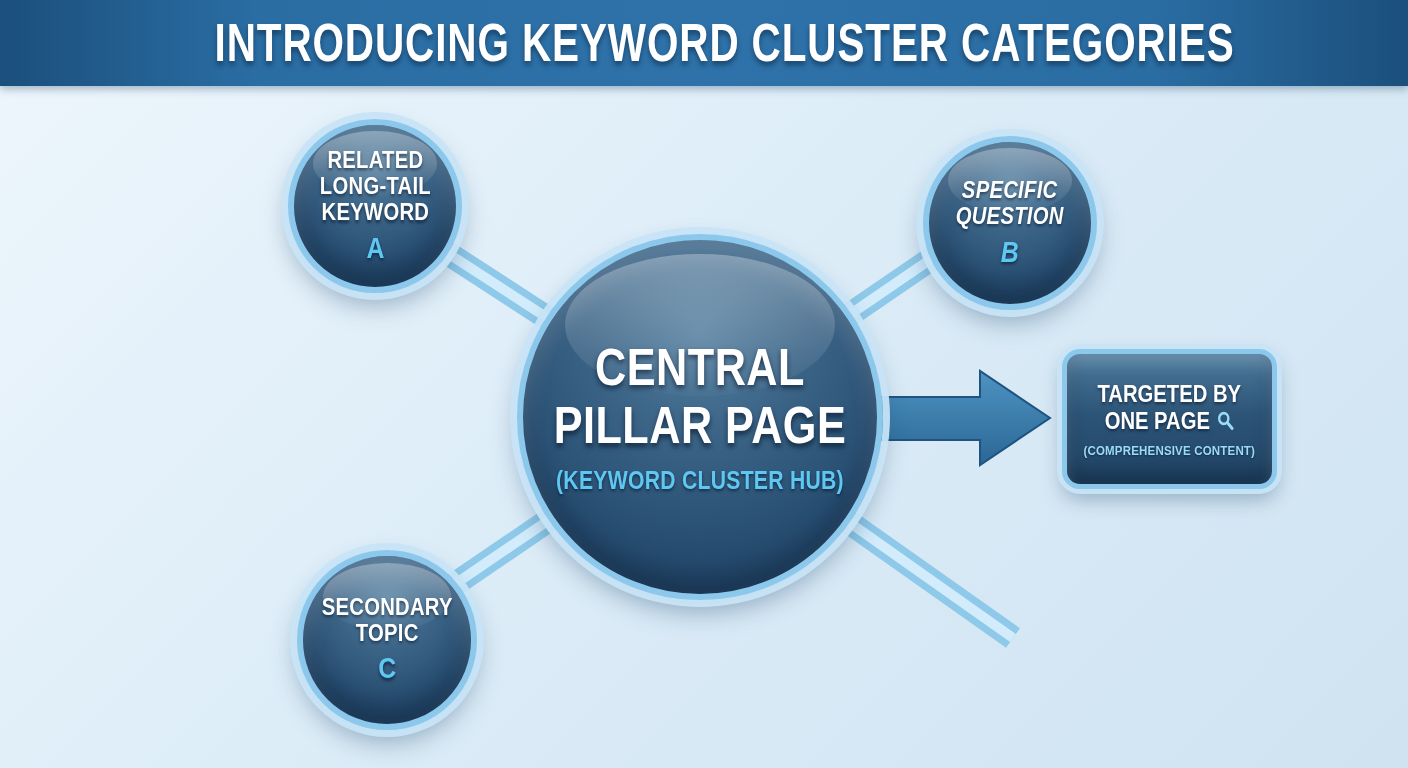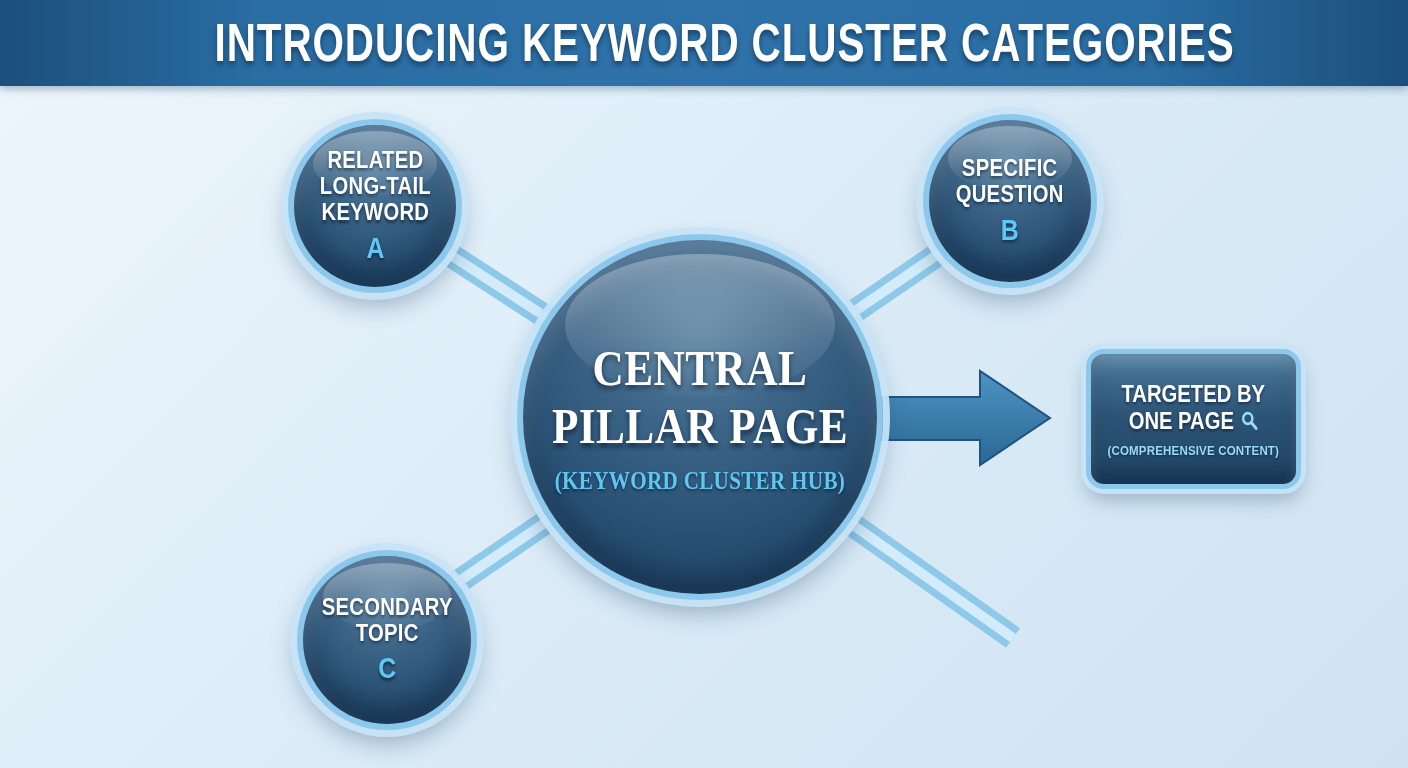--- a/index.html
+++ b/index.html
@@ -86,23 +86,23 @@
     white-space: nowrap;
   }
   .node-letter {
     color: #5fc8f2;
     font-weight: bold;
     font-size: 27px;
     margin-top: 5px;
     text-shadow: 0 2px 3px rgba(0, 15, 35, 0.55);
   }
 
-  .central { left: 517px; top: 234px; width: 366px; height: 366px; font-family: Liberation Serif, serif; }
+  .central { left: 517px; top: 234px; width: 366px; height: 366px; }
   .node-a  { left: 288px;  top: 119px; width: 174px; height: 174px; }
-  .node-b  { left: 923px;  top: 114px; width: 174px; height: 174px; }
+  .node-b  { left: 923px;  top: 136px; width: 174px; height: 174px; font-style: italic; }
   .node-c  { left: 297px;  top: 550px; width: 180px; height: 180px; }
   .node-d  { left: 925px;  top: 551px; width: 174px; height: 174px; }
 
   .central-line {
     color: #ffffff;
     font-weight: bold;
     font-size: 47px;
     line-height: 1.12;
     letter-spacing: 0.5px;
     text-shadow: 0 3px 5px rgba(0, 15, 35, 0.6);
@@ -114,21 +114,21 @@
     font-size: 23px;
     margin-top: 10px;
     letter-spacing: 0.3px;
     text-shadow: 0 2px 3px rgba(0, 15, 35, 0.55);
     white-space: nowrap;
   }
 
   
   .target-box {
     position: absolute;
-    left: 1086px; top: 349px;
+    left: 1062px; top: 349px;
     width: 215px; height: 140px;
     border-radius: 18px;
     background: linear-gradient(180deg, #4c7a9c 0%, #2d5578 45%, #1f4363 100%);
     border: 5px solid #8cc8ec;
     box-shadow:
       0 0 0 5px rgba(199, 228, 246, 0.95),
       0 10px 20px rgba(25, 65, 105, 0.35),
       inset 0 10px 14px rgba(255, 255, 255, 0.16),
       inset 0 -12px 18px rgba(0, 10, 30, 0.28);
     display: flex; align-items: center; justify-content: center;

